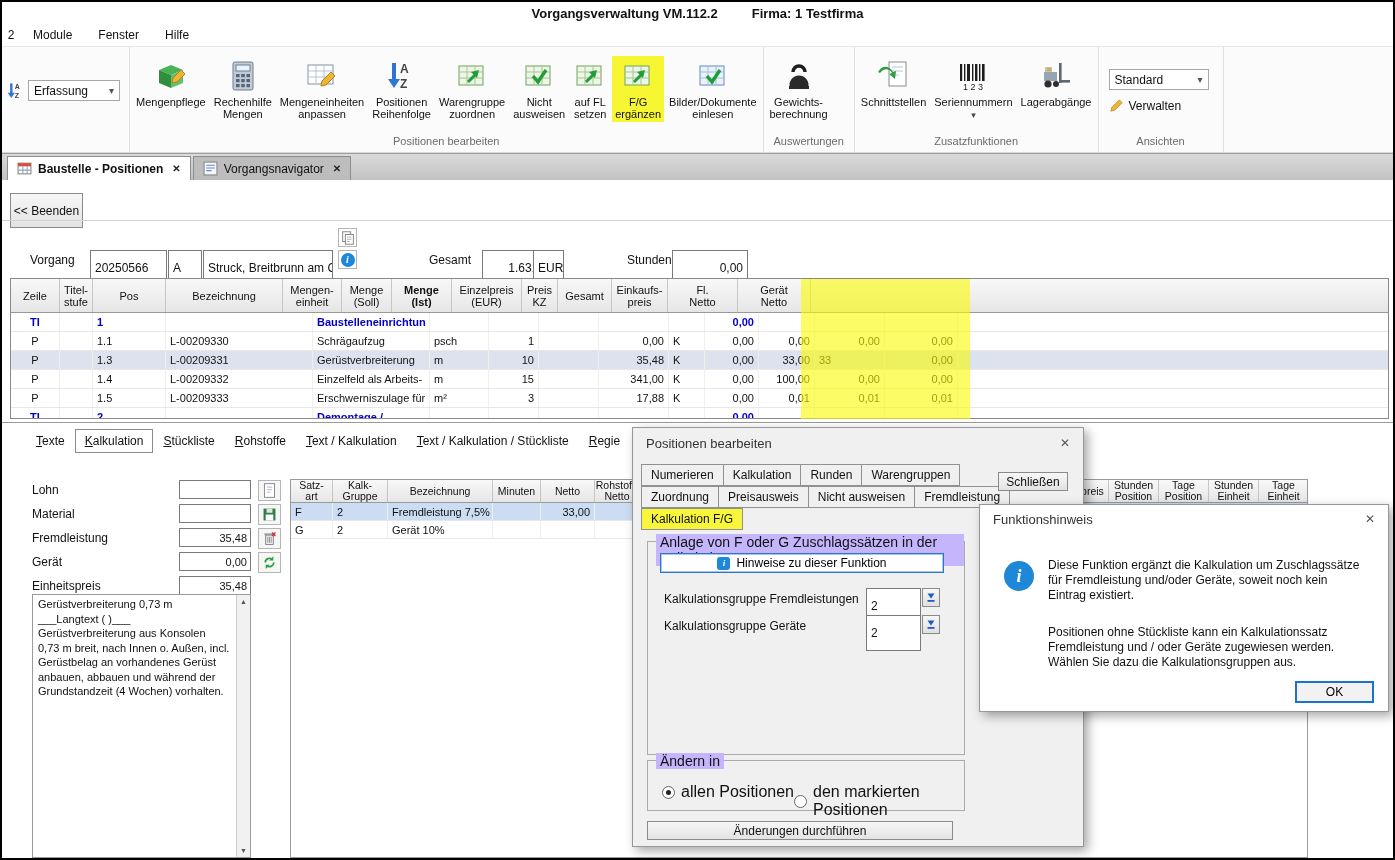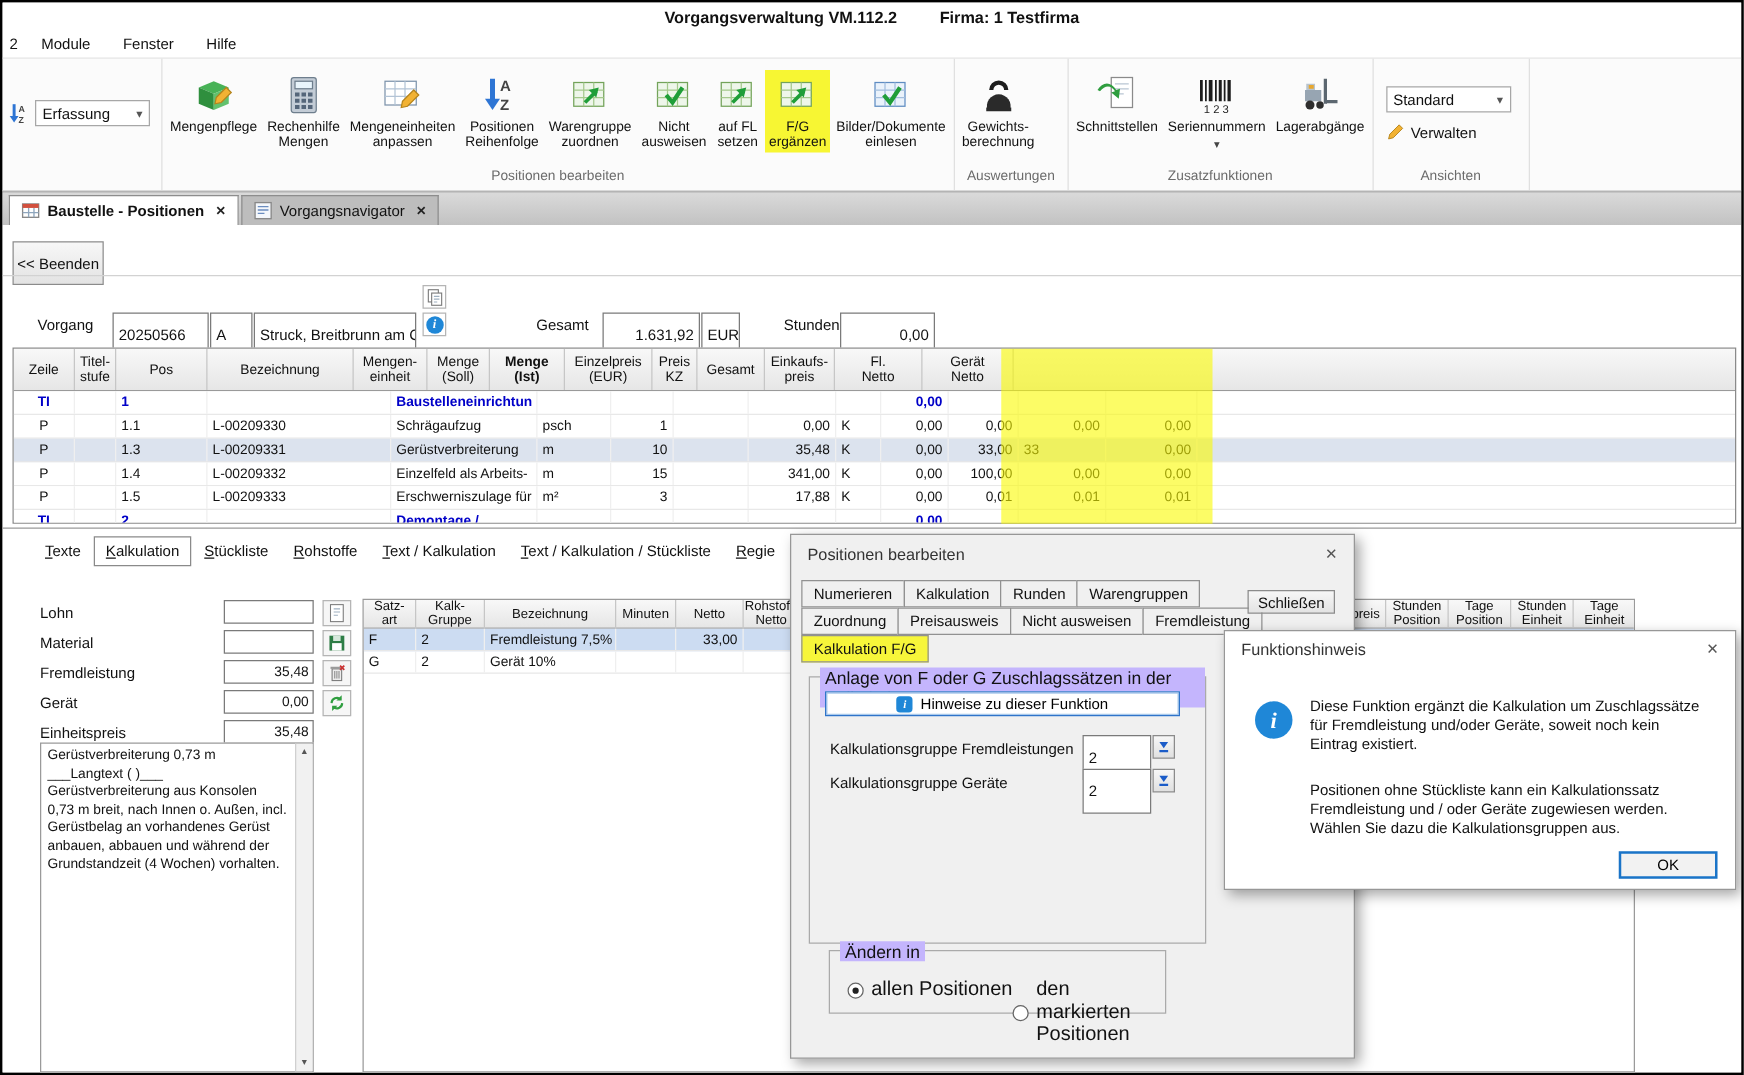--- a/index.html
+++ b/index.html
@@ -92,21 +92,21 @@
 .dlg-title{position:absolute;top:0;left:0;right:0;height:30px;display:flex;align-items:center;justify-content:space-between;padding:0 13px;font-size:13px;color:#333;}
 .dlg2 .dlg-title{height:28px;}
 .dlg-x{color:#555;font-size:12px;}
 #dlg-tabs{position:absolute;left:8px;top:36px;}
 .dlg-tab-row{display:flex;height:22px;}
 .dlg-tab{padding:3px 9px;border:1px solid #919191;background:#f0f0f0;font-size:12px;margin-right:-1px;white-space:nowrap;}
 .dlg-tab.active{background:#f7f63a;}
 .schliessen{position:absolute;right:15px;top:44px;width:70px;height:19px;}
 .groupbox{position:absolute;border:1px solid #aaa;}
 .gb1{left:14px;top:113px;width:318px;height:214px;}
-.gb2{left:14px;top:332px;width:270px;height:51px;margin-left:16px;}
+.gb2{left:14px;top:332px;width:318px;height:51px;}
 .gb-label{position:absolute;top:-8px;left:8px;background:#c4b5fd;padding:0 4px;font-size:14px;}
 .hint-btn{position:absolute;left:12px;top:11px;width:284px;height:20px;background:#fff;border:1px solid #2f74c9;box-shadow:inset 0 0 0 1px #a9c9ec;display:flex;align-items:center;justify-content:center;gap:6px;font-size:12px;font-family:inherit;}
 .hint-ico{width:13px;height:13px;border-radius:3px;background:#1f87d7;color:#fff;font-size:9px;font-weight:bold;font-style:italic;display:flex;align-items:center;justify-content:center;font-family:"Liberation Serif",serif;}
 .dlg-lbl{position:absolute;left:16px;font-size:12px;}
 .spin-btn{position:absolute;width:18px;height:19px;border:1px solid #8b8b8b;background:linear-gradient(#f7f7f7,#e0e0e0);display:flex;align-items:center;justify-content:center;padding:0;}
 .spin-btn svg{width:10px;height:11px;display:block;}
 .radio{position:absolute;display:flex;align-items:center;gap:6px;font-size:16px;}
 .rdot{width:13px;height:13px;border-radius:50%;border:1px solid #666;background:#fff;position:relative;flex:0 0 auto;}
 .rdot.checked::after{content:"";position:absolute;left:3px;top:3px;width:5px;height:5px;border-radius:50%;background:#222;}
 .apply{position:absolute;left:14px;top:393px;width:306px;height:19px;}
@@ -389,21 +389,21 @@
         </span>
       </button>
     <div class="tbx" style="left:88px;top:70px;width:77px;height:19px;">20250566</div>
     <div class="tbx" style="left:166px;top:70px;width:34px;height:19px;">A</div>
     <div class="tbx" style="left:201px;top:70px;width:130px;height:19px;">Struck, Breitbrunn am Chi</div>
     <button class="mini-btn" style="left:336px;top:70px;">
         <span class="info-ico">i</span>
       </button>
     <span class="lbl" style="left:427px;top:73px;">Gesamt</span>
     <div class="tbx right" style="left:480px;top:70px;width:78px;height:19px;">1.631,92</div>
-    <div class="tbx" style="left:559px;top:70px;width:31px;height:19px;">EUR</div>
+    <div class="tbx" style="left:531px;top:70px;width:31px;height:19px;">EUR</div>
     <span class="lbl" style="left:625px;top:73px;">Stunden</span>
     <div class="tbx right" style="left:670px;top:70px;width:76px;height:19px;">0,00</div>
 
     <div class="grid">
       <div id="grid-header" class="grid-header">
           <div class="gh-cell" style="width: 49px;">Zeile</div>
           <div class="gh-cell" style="width: 33px;">Titel-
 stufe</div>
           <div class="gh-cell" style="width: 73px;">Pos</div>
           <div class="gh-cell" style="width: 117px;">Bezeichnung</div>
@@ -716,20 +716,21 @@
       <label class="radio" style="left:14px;top:22px;">
         <span id="rdot1" class="rdot checked"></span>
         <span>allen Positionen</span>
       </label>
       <label class="radio" style="left:146px;top:22px;">
         <span id="rdot2" class="rdot"></span>
         <span>den markierten Positionen</span>
       </label>
     </div>
 
+    <button class="btn apply">Änderungen durchführen</button>
   </div>
 
   <div class="dialog dlg2">
     <div class="dlg-title">
       <span>Funktionshinweis</span>
       <span class="dlg-x">✕</span>
     </div>
     <div class="info-circle">i</div>
     <div class="hint-text t2">Positionen ohne Stückliste kann ein Kalkulationssatz Fremdleistung und / oder Geräte zugewiesen werden. Wählen Sie dazu die Kalkulationsgruppen aus.</div>
     <div class="hint-text t1">Diese Funktion ergänzt die Kalkulation um Zuschlagssätze für Fremdleistung und/oder Geräte, soweit noch kein Eintrag existiert.</div>

